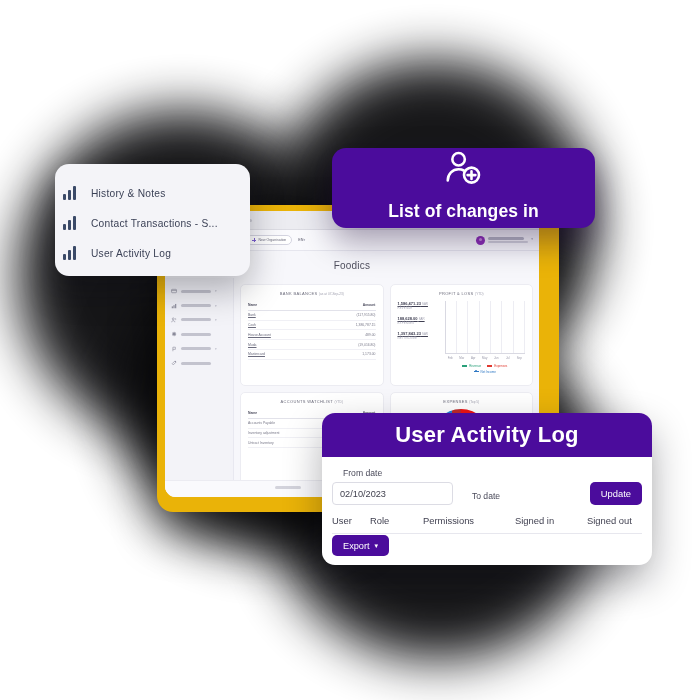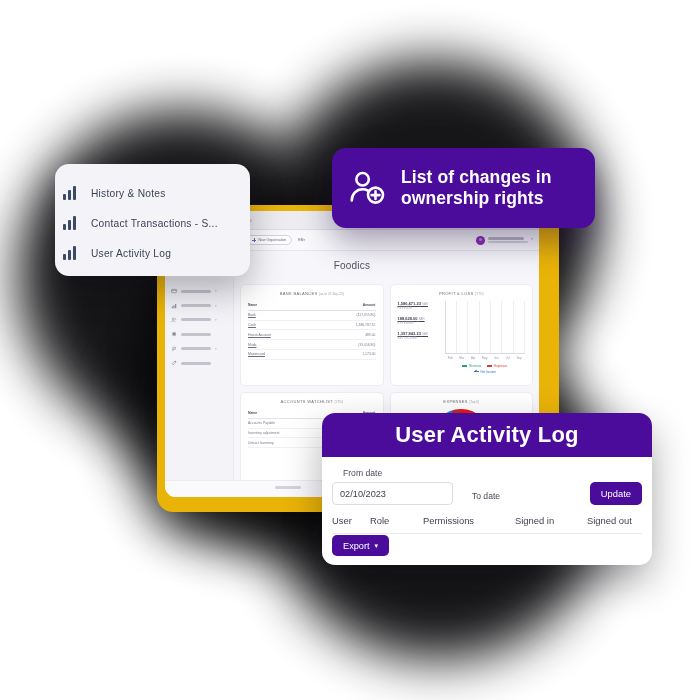--- a/index.html
+++ b/index.html
@@ -115,20 +115,21 @@
   .baricon b:nth-child(2){height:10px;}
   .baricon b:nth-child(3){height:14px;}
   .listlbl{font-size:10.2px;color:#3c4257;letter-spacing:.25px;white-space:nowrap;overflow:hidden;text-overflow:ellipsis;}
 
   
   .badge{
     position:absolute;left:332px;top:148px;width:263px;height:80px;
     background:#4b0c9c;border-radius:14px;
     display:flex;align-items:center;gap:13px;padding:0 16px;box-sizing:border-box;
     box-shadow:0 14px 32px rgba(20,0,50,.38);
+    flex-direction:column;
   }
   .badge-ic{width:40px;height:40px;flex:none;}
   .badge-ic svg{width:40px;height:40px;display:block;}
   .badge-txt{color:#fff;font-size:17.5px;font-weight:bold;line-height:1.22;letter-spacing:.1px;}
 
   
   .ual{
     position:absolute;left:322px;top:413px;width:330px;height:152px;
     background:#fff;border-radius:13px;overflow:hidden;
     box-shadow:0 16px 38px rgba(10,10,20,.32);
@@ -445,21 +446,20 @@
     <span class="badge-ic">
       <svg viewBox="0 0 48 48" fill="none" stroke="#ffffff" stroke-width="3.1" stroke-linecap="round" stroke-linejoin="round">
         <circle cx="17.5" cy="13.5" r="7.5"></circle>
         <path d="M4.5 39c0-8.2 5.9-13.5 13-13.5 2.3 0 4.4.5 6.2 1.5"></path>
         <circle cx="33" cy="32.5" r="9"></circle>
         <path d="M33 27.8v9.4M28.3 32.5h9.4"></path>
       </svg>
     </span>
     <span class="badge-txt">
       <span>List of changes in</span><br>
-      <span>ownership rights</span>
     </span>
   </div>
 
   <div class="ual">
     <div class="ual-head">
       <span class="ual-title">User Activity Log</span>
     </div>
     <div class="ual-body">
       <div class="fields">
         <div class="field">

